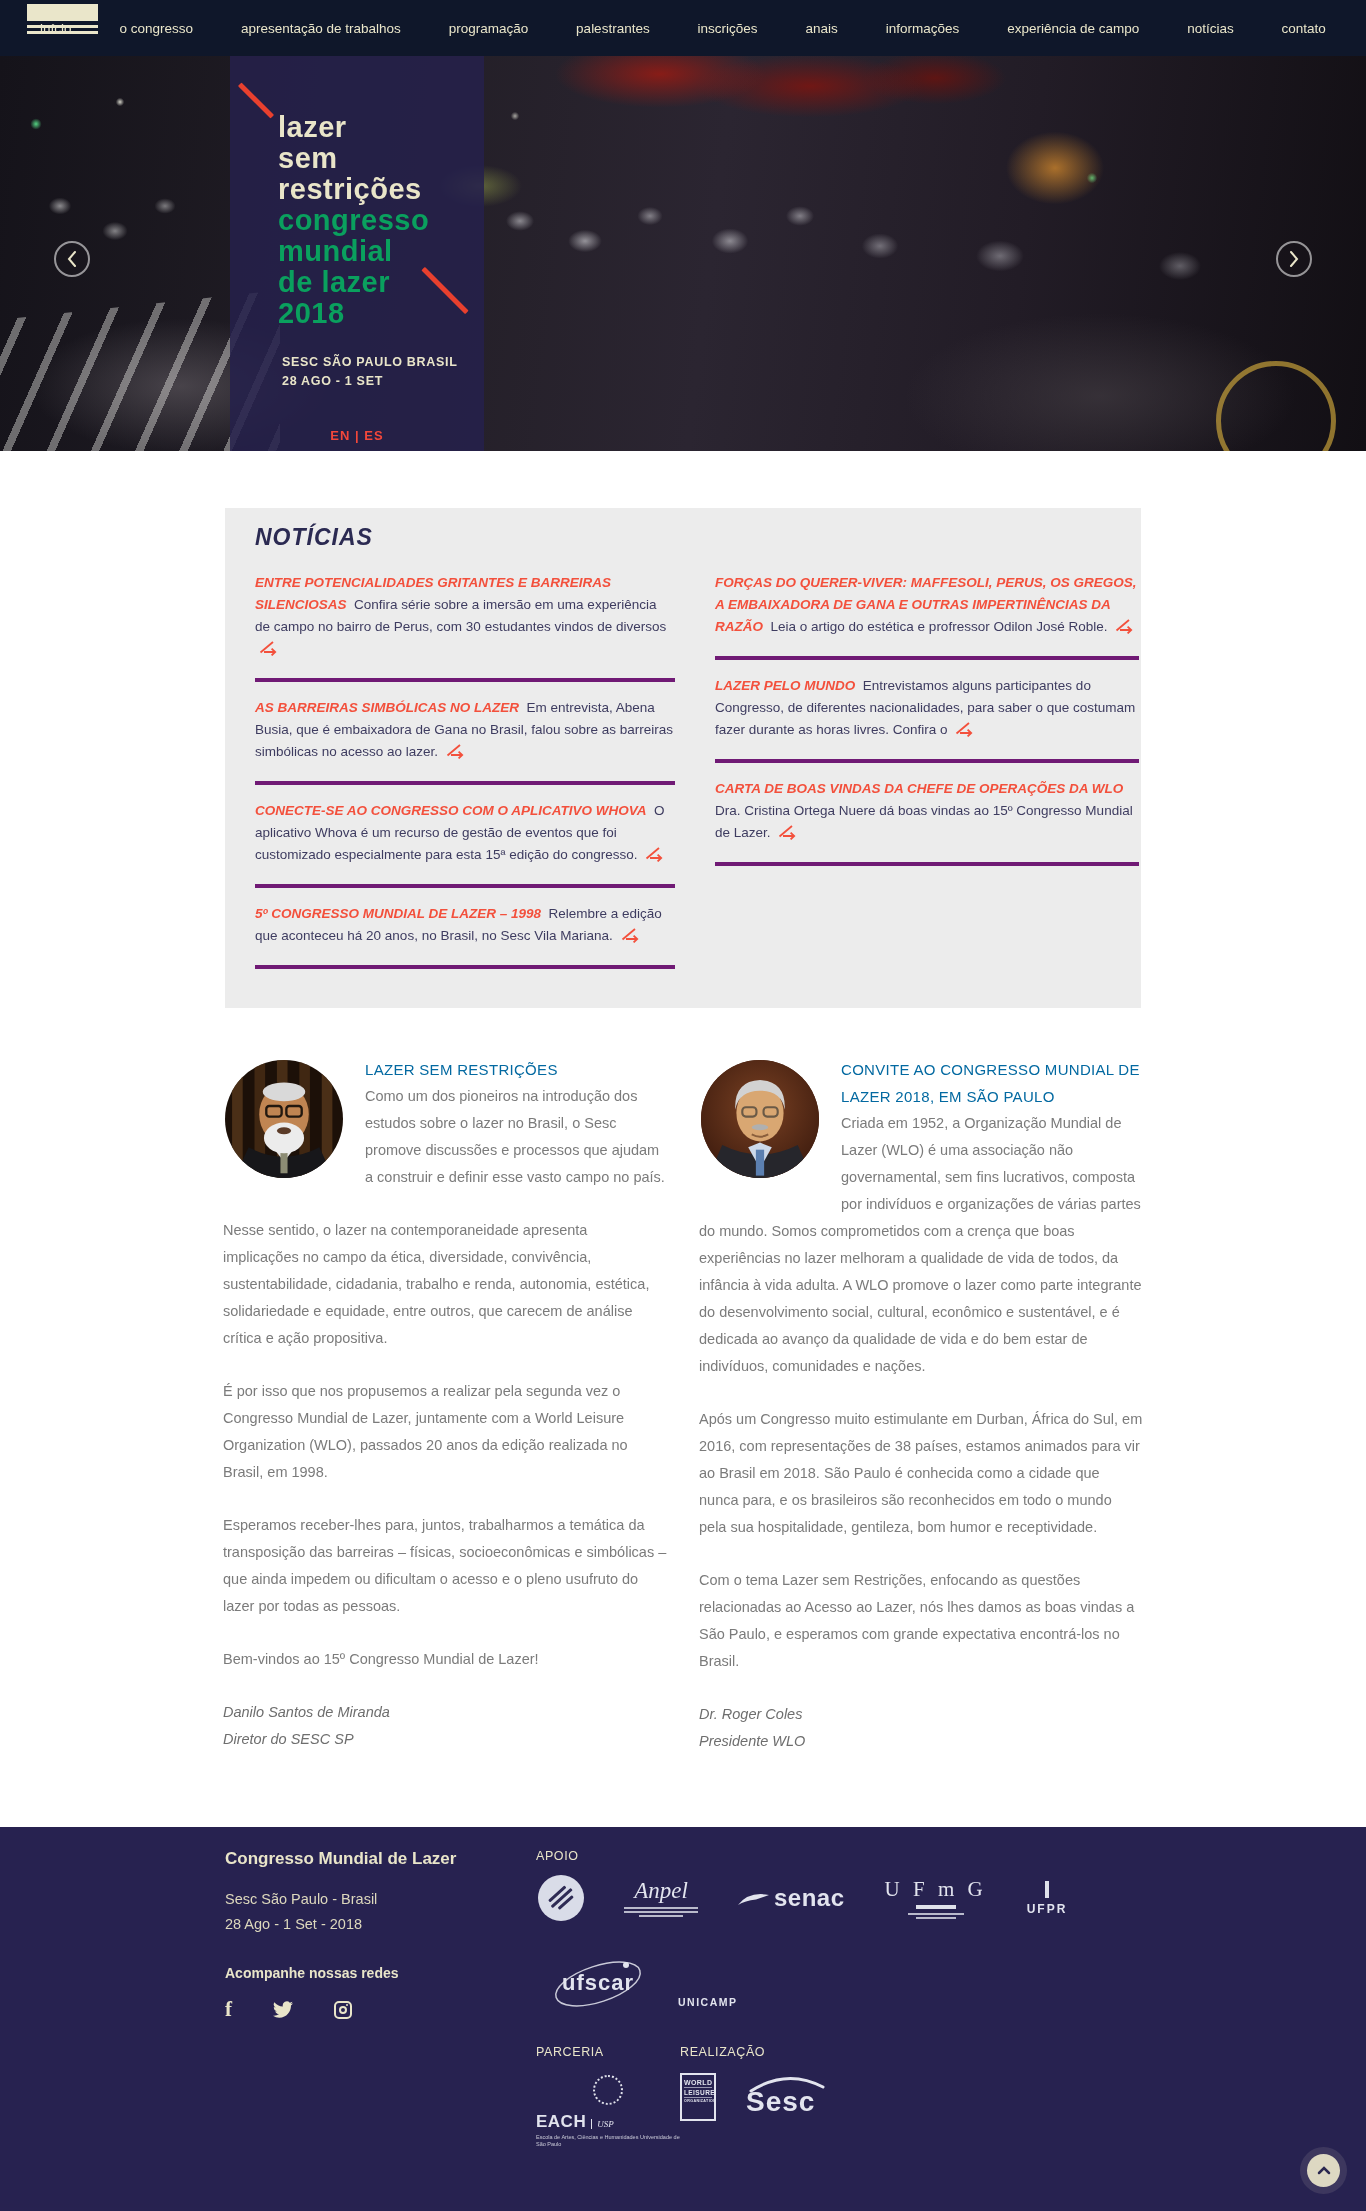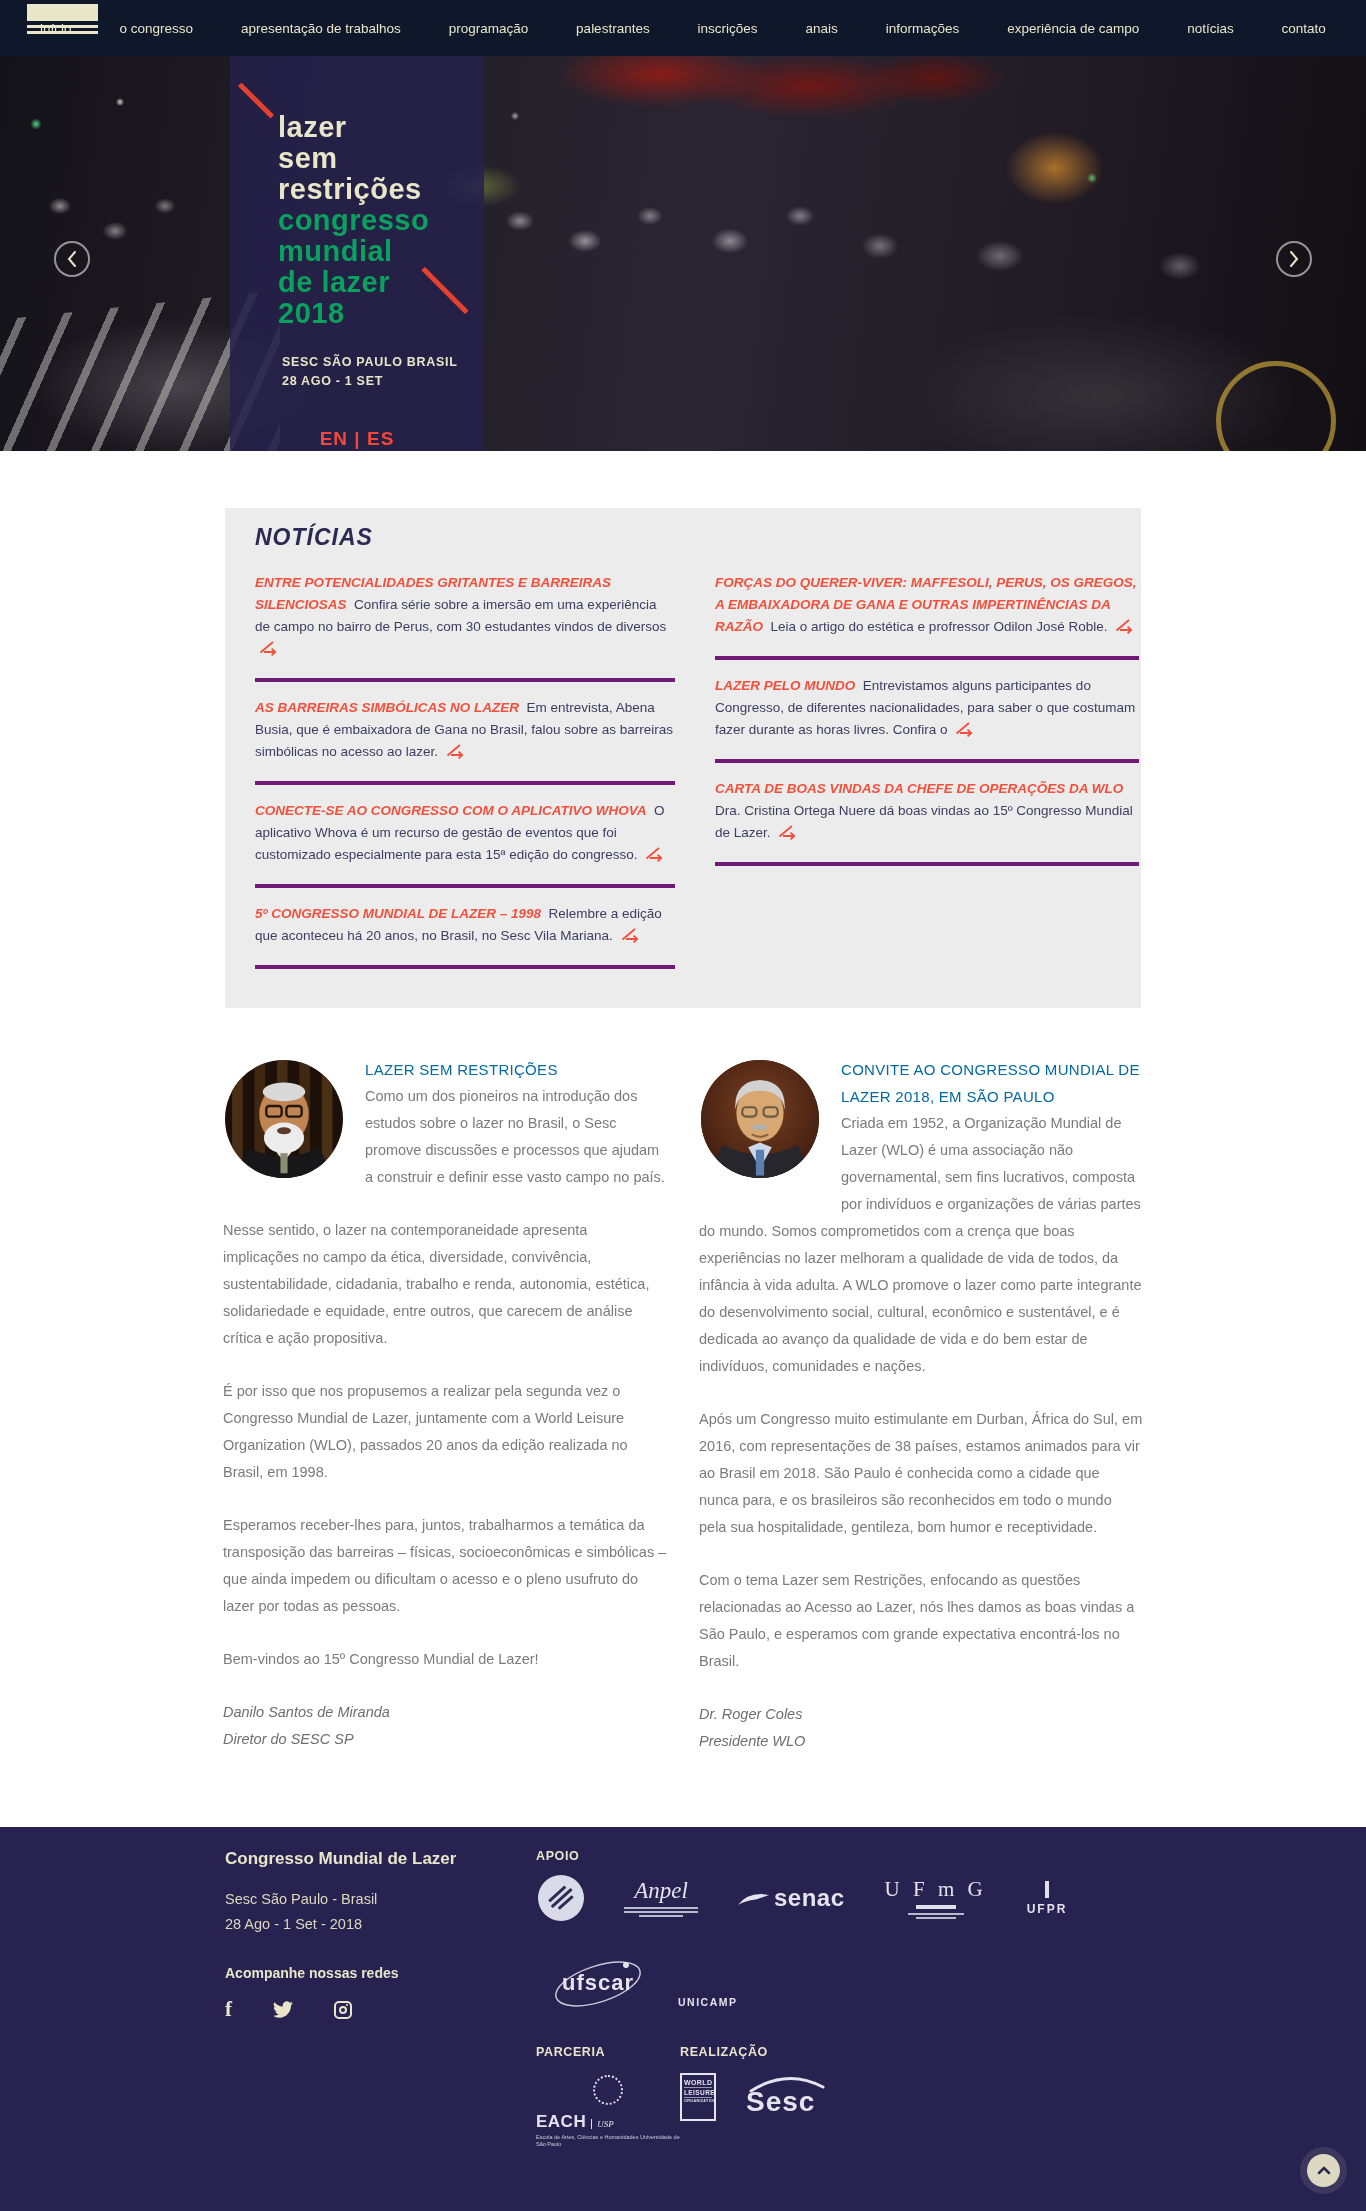--- a/index.html
+++ b/index.html
@@ -48,21 +48,21 @@
   .hero::after { content:""; position:absolute; right:30px; bottom:-30px; width:110px; height:110px;
       border:5px solid rgba(210,170,60,.65); border-radius:50%; }
   .hero-overlay { position:absolute; left:230px; top:0; width:254px; height:100%;
       background:rgba(37,33,76,0.86); }
   .hero-title { position:absolute; left:278px; top:56px; }
   .hero-title div { font-size:29px; line-height:31px; font-weight:bold; letter-spacing:.5px; color:#e9e5c9; }
   .hero-title div.green { color:#0aa05e; }
   .hero-venue { position:absolute; left:282px; top:297px; color:#e9e5c9; font-size:12.5px;
       font-weight:bold; letter-spacing:.7px; line-height:19px; }
   .hero-lang { position:absolute; left:230px; top:372px; width:254px; text-align:center;
-      color:#f2473a; font-size:19px; font-weight:bold; letter-spacing:1px; cursor:pointer; }
+      color:#f2473a; font-size:13px; font-weight:bold; letter-spacing:1px; cursor:pointer; }
   .red-line { position:absolute; background:#e8402e; height:5px; border-radius:1px; }
   .red-line.l1 { left:233px; top:42px; width:46px; transform:rotate(45deg); }
   .red-line.l2 { left:414px; top:232px; width:62px; transform:rotate(45deg); }
   .slider-arrow { position:absolute; width:36px; height:36px; border:2px solid rgba(255,255,255,.55);
       border-radius:50%; display:flex; align-items:center; justify-content:center; cursor:pointer; }
   .slider-arrow.prev { left:54px; top:185px; }
   .slider-arrow.next { left:1276px; top:185px; }
 
   
   .news-wrap { width:916px; margin:57px auto 0; background:#ececec; padding:10px 30px 0;
@@ -97,21 +97,21 @@
   .f-title { font-size:17px; font-weight:bold; }
   .f-venue { margin-top:18px; font-size:14.5px; line-height:25px; color:#ddd8bd; }
   .f-social-label { margin-top:28px; font-size:14px; font-weight:bold; }
   .f-social { margin-top:16px; display:flex; gap:41px; align-items:center; }
   .f-social .s-icon { cursor:pointer; display:inline-flex; align-items:center; }
   .fb-glyph { font-family:"Liberation Serif", serif; font-weight:bold; font-size:21px; color:#e9e5c9; }
   .ig { width:18px; height:18px; border:2px solid #e9e5c9; border-radius:5px; position:relative; display:inline-block; }
   .ig-lens { position:absolute; left:3px; top:3px; width:8px; height:8px; border:2px solid #e9e5c9; border-radius:50%; }
   .ig-dot { position:absolute; right:2px; top:1px; width:2px; height:2px; background:#e9e5c9; border-radius:50%; }
   .f-right { flex:1; }
-  .f-label { font-size:12.5px; font-weight:bold; letter-spacing:.6px; }
+  .f-label { font-size:12.5px; font-weight:normal; letter-spacing:.6px; }
   .logo-row1 { margin-top:12px; display:flex; align-items:center; gap:40px; margin-left:2px; }
   .logo-row2 { margin-top:36px; display:flex; align-items:center; gap:32px; margin-left:14px; }
   .bottom-row { margin-top:36px; display:flex; }
   .parceria-block { width:144px; }
   .logo { color:#e2e4ee; }
   .badge { width:46px; height:46px; border-radius:50%; background:#d9dce8; position:relative; overflow:hidden; }
   .badge-inner { position:absolute; inset:0; display:flex; flex-direction:column; gap:3px;
       align-items:center; justify-content:center; transform:rotate(-42deg); }
   .badge-inner i { display:block; height:3px; background:#2e2b54; border-radius:1px; }
   .anpel { text-align:center; }

